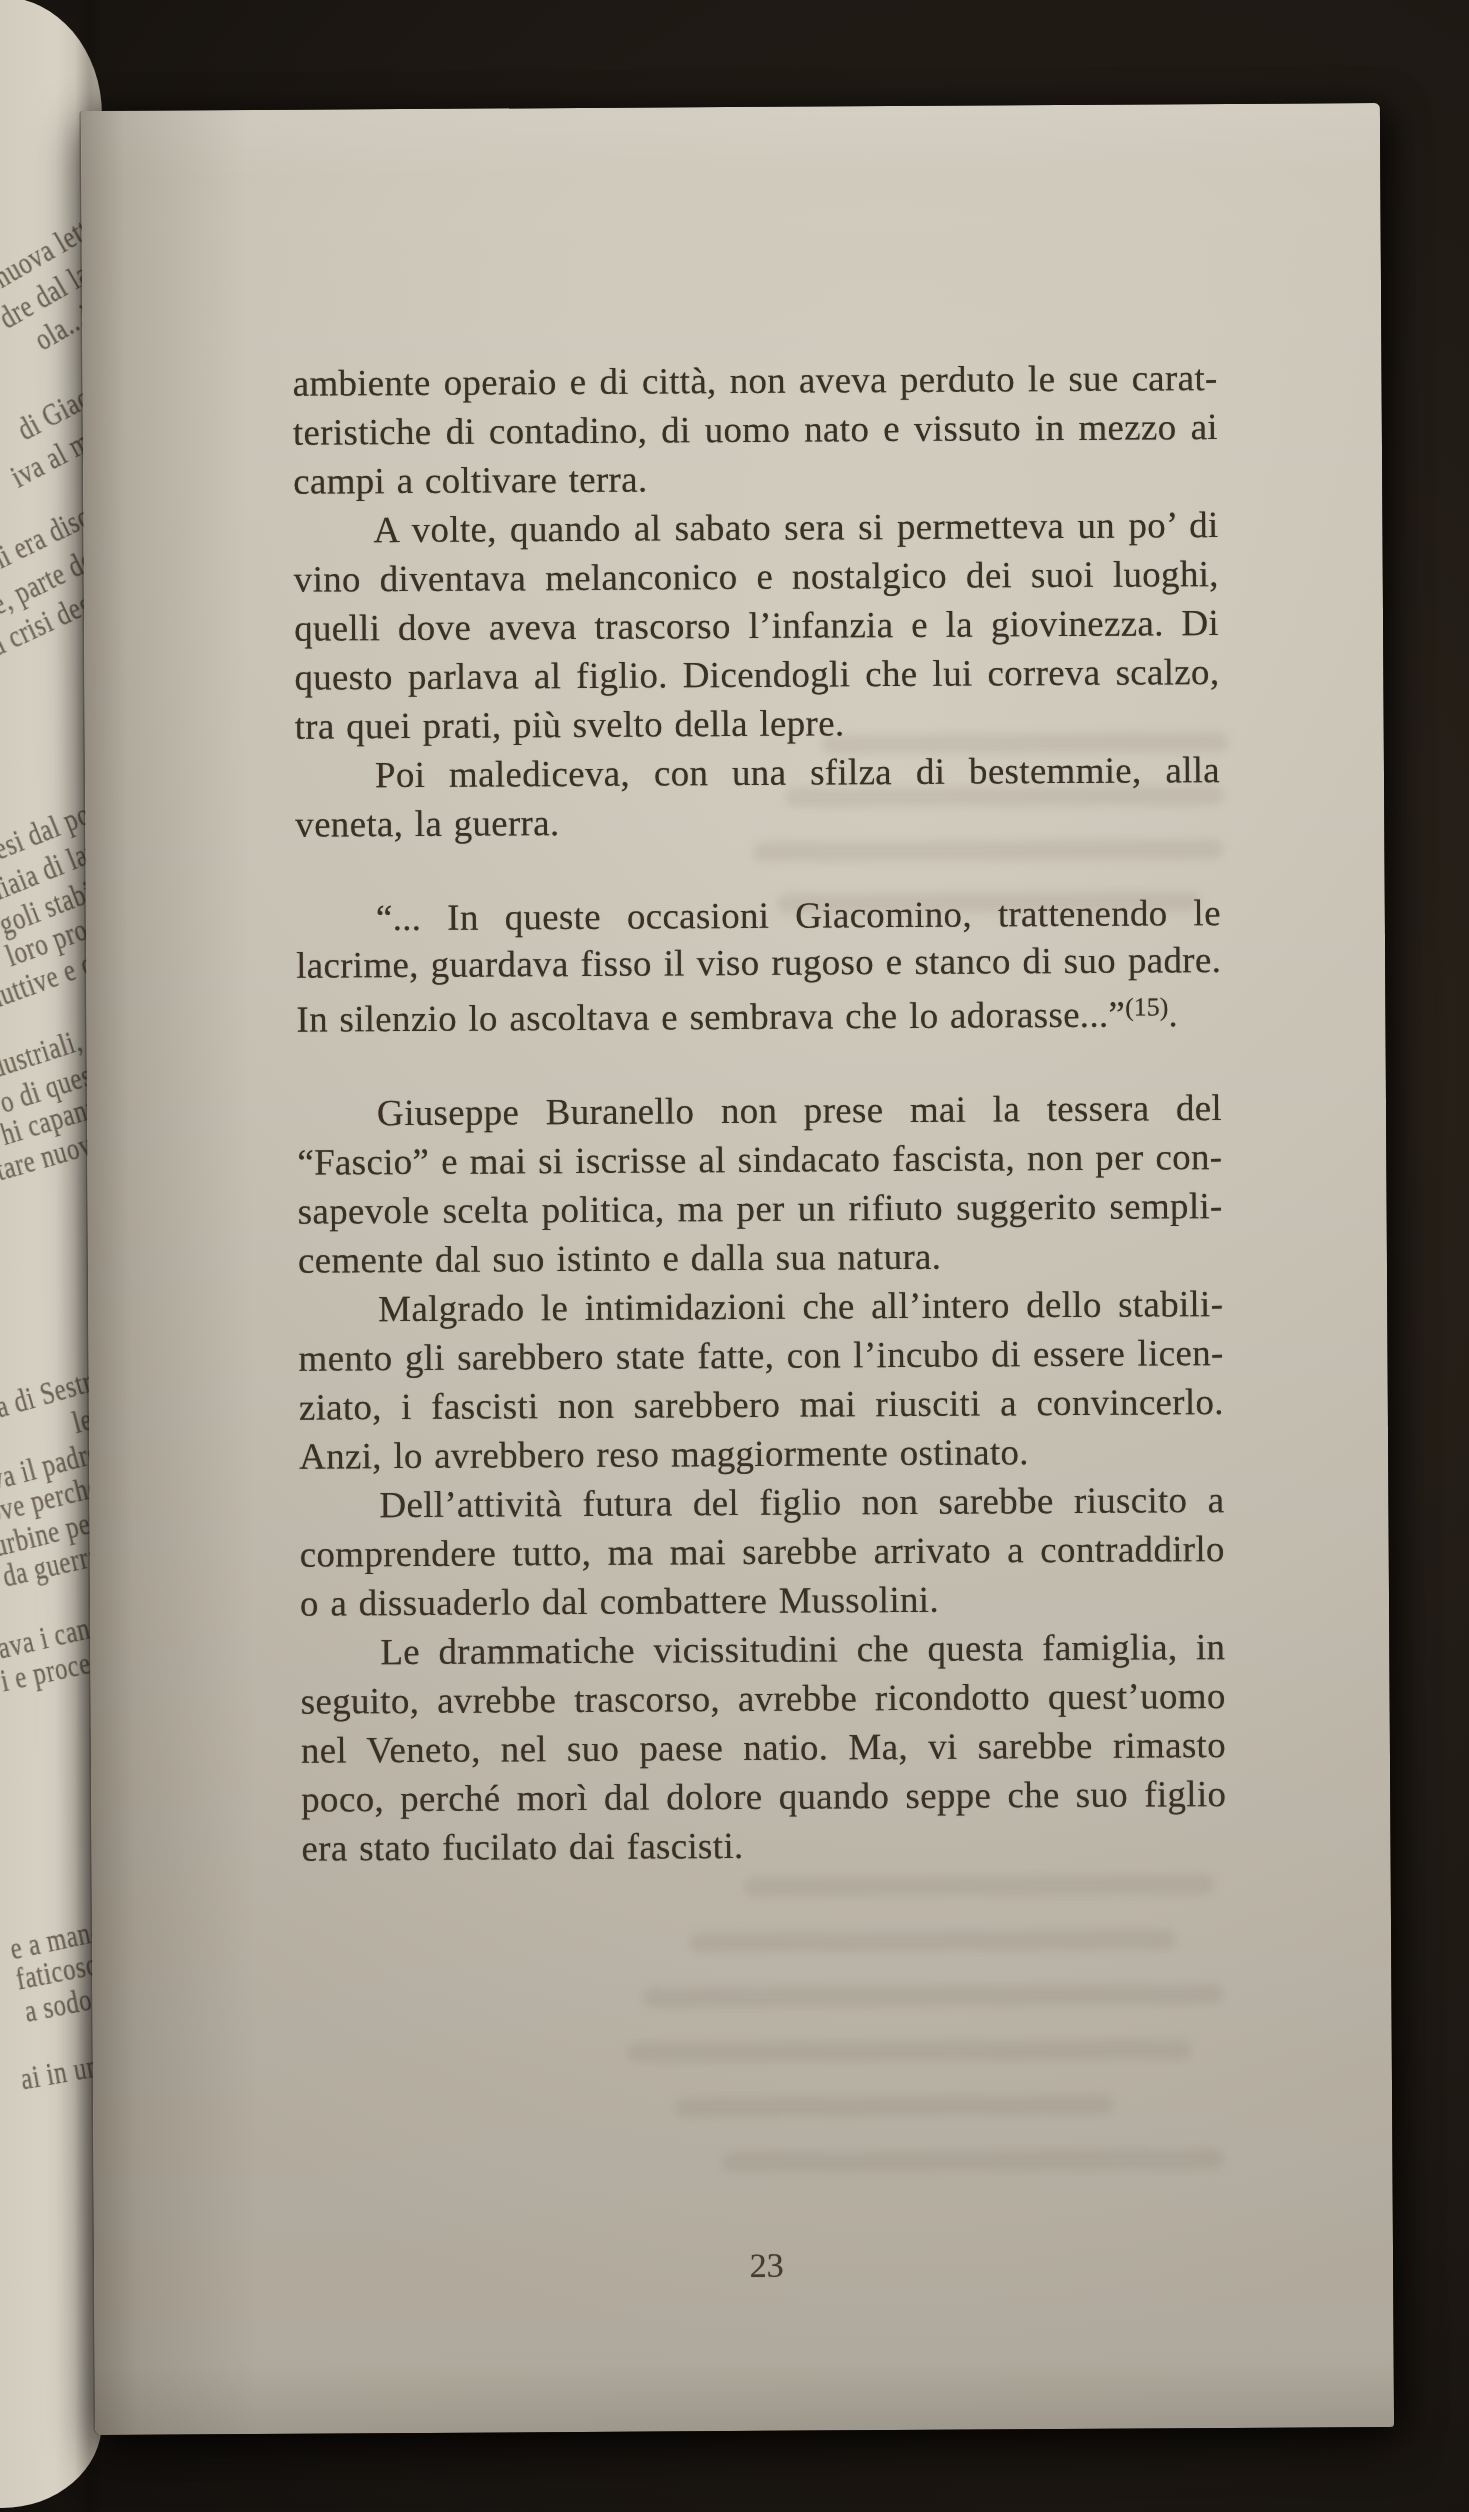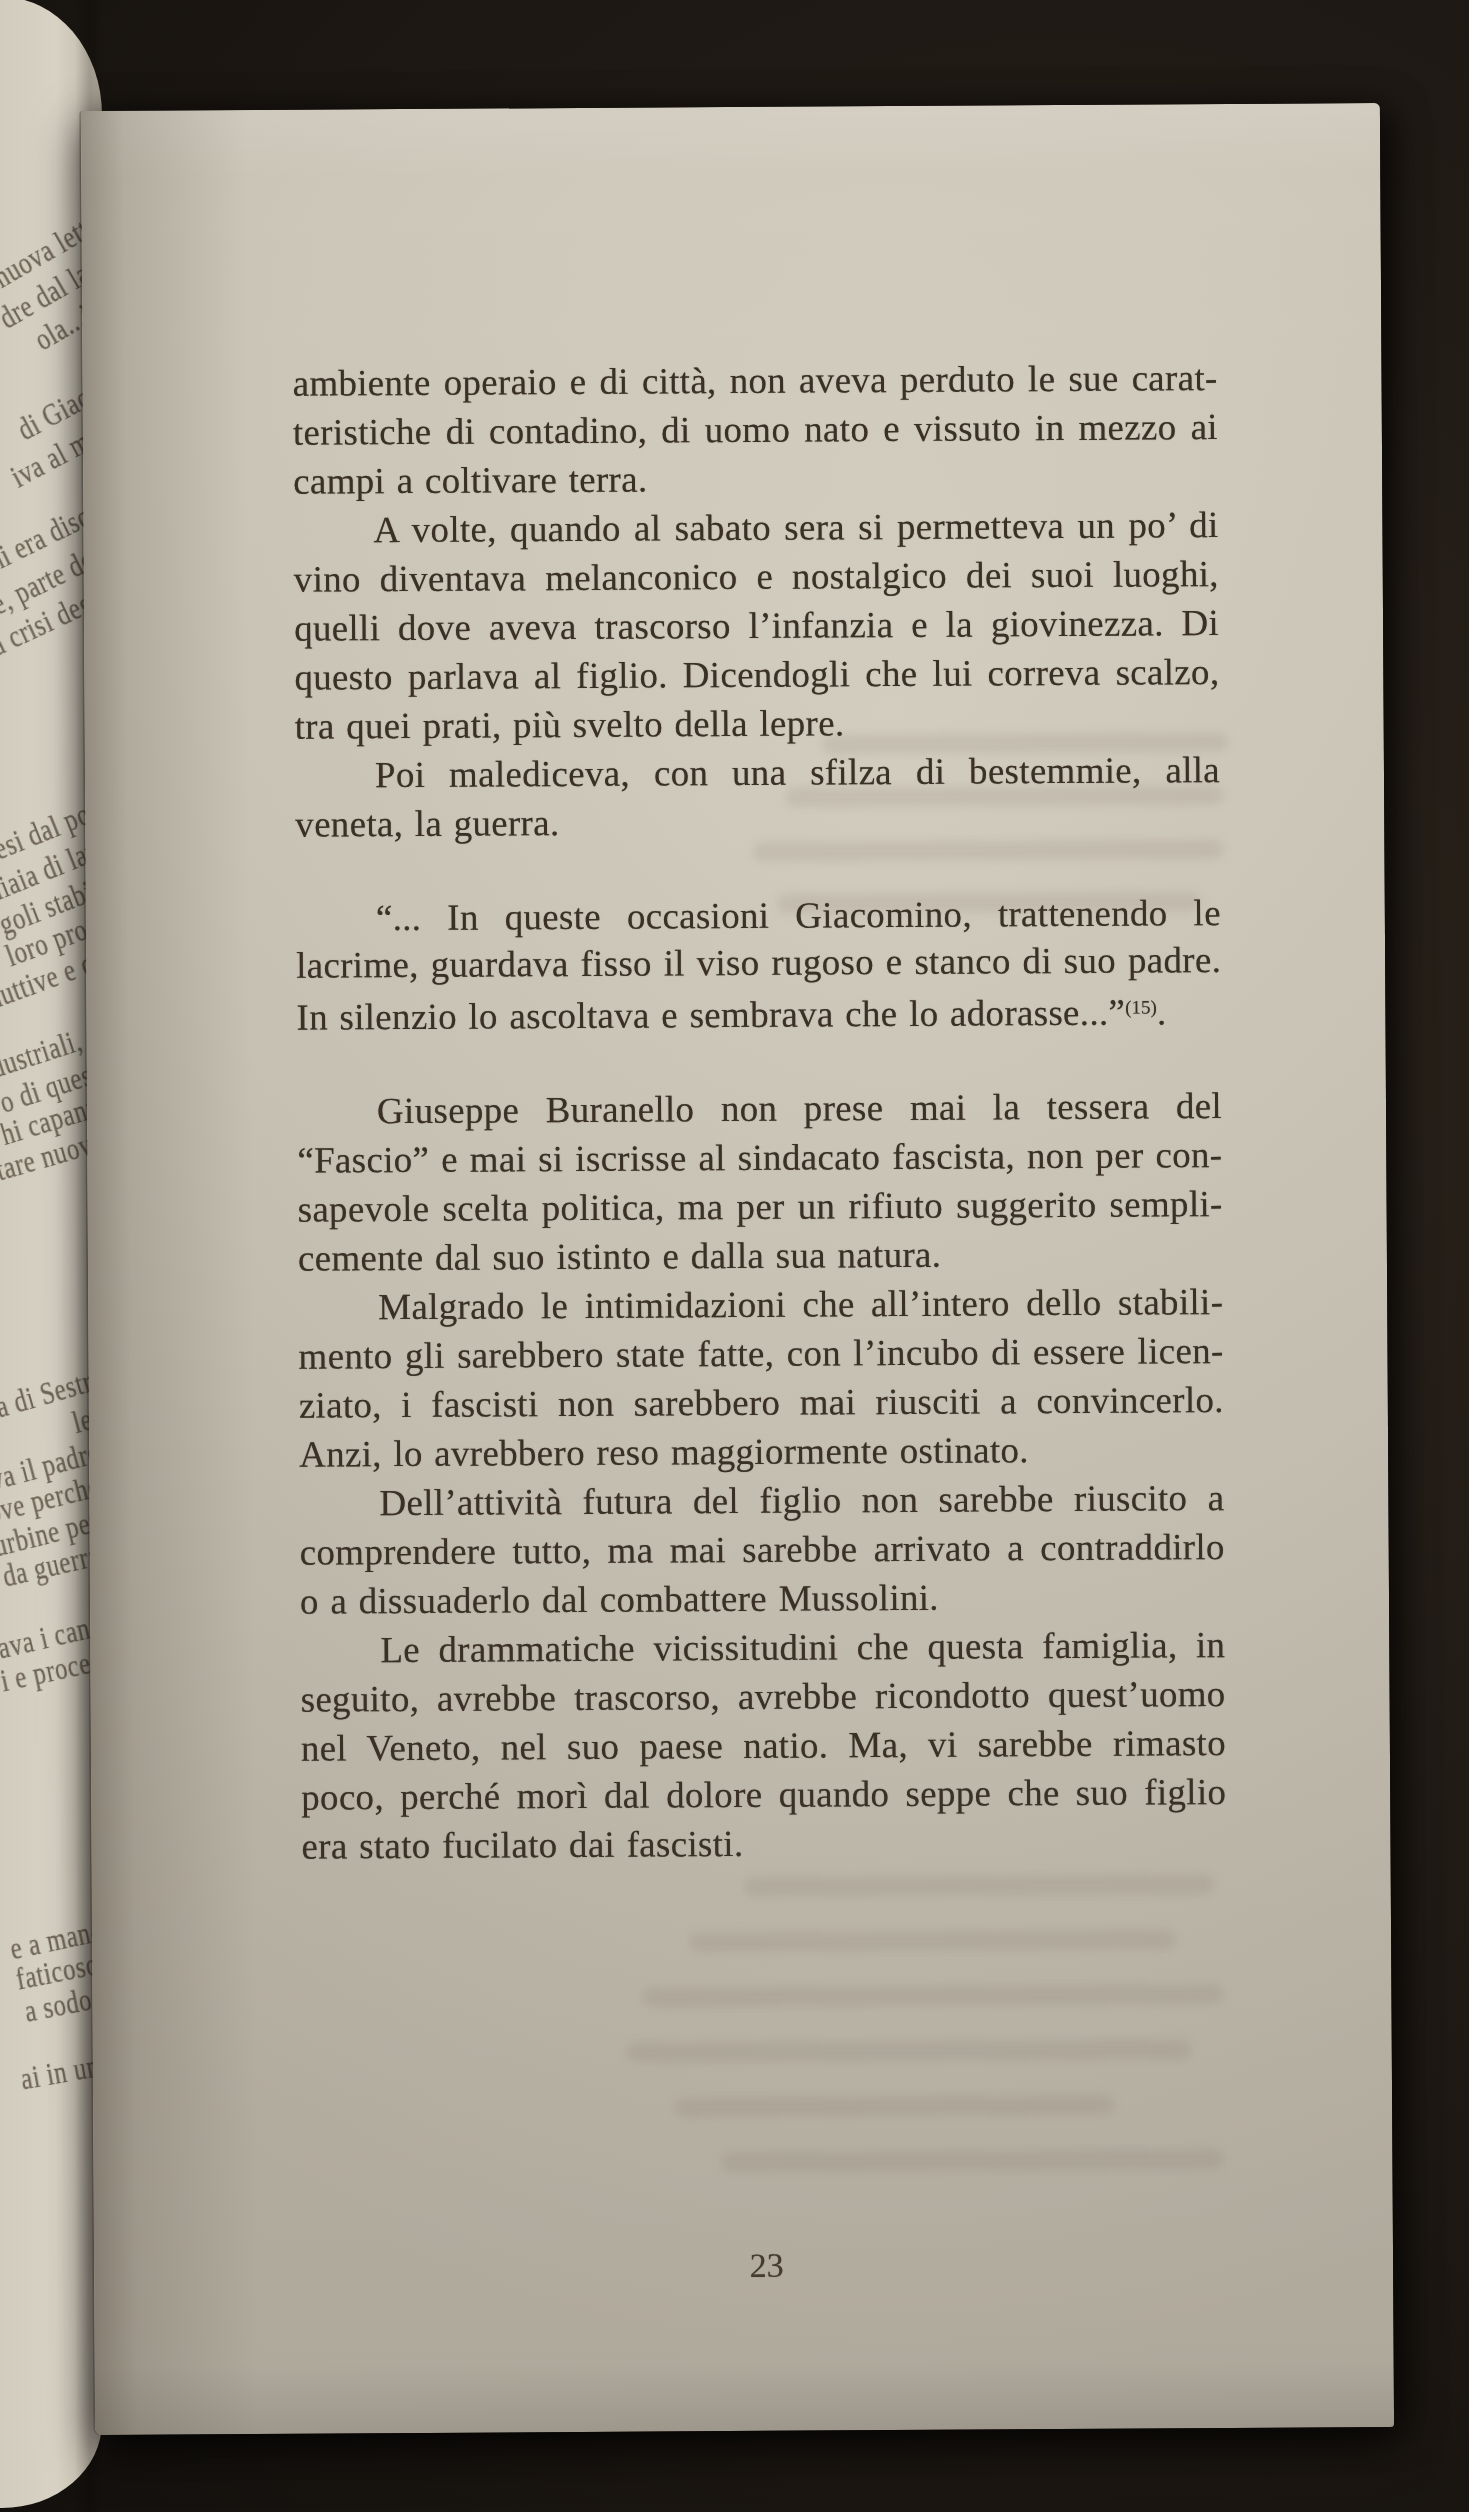--- a/index.html
+++ b/index.html
@@ -39,21 +39,21 @@
     color:#3a3026;font-size:37px;line-height:49px;
     letter-spacing:0.3px;word-spacing:2px;
     text-shadow:0 0 1px rgba(54,44,34,.55);
   }
   .para{margin:0;}
   .para.gap{margin-top:46px;}
   .para.ind .line:first-child{text-indent:80px;}
   .line{text-align:justify;text-align-last:justify;}
   .line.last{text-align-last:left;}
   .para.quote .line{line-height:47px;}
-  sup{font-size:19px;vertical-align:11px;letter-spacing:0;}
+  sup{font-size:26px;vertical-align:11px;letter-spacing:0;}
   .page-number{
     position:absolute;left:210px;top:2140px;width:925px;
     text-align:center;font-size:34px;color:#453b2f;
     text-shadow:0 0 0.9px rgba(54,44,34,.5);
   }
   
   .ghost{position:absolute;height:20.4px;border-radius:10.2px;
     background:rgba(104,90,70,.12);filter:blur(4.7px);}
   
   .gutter{

